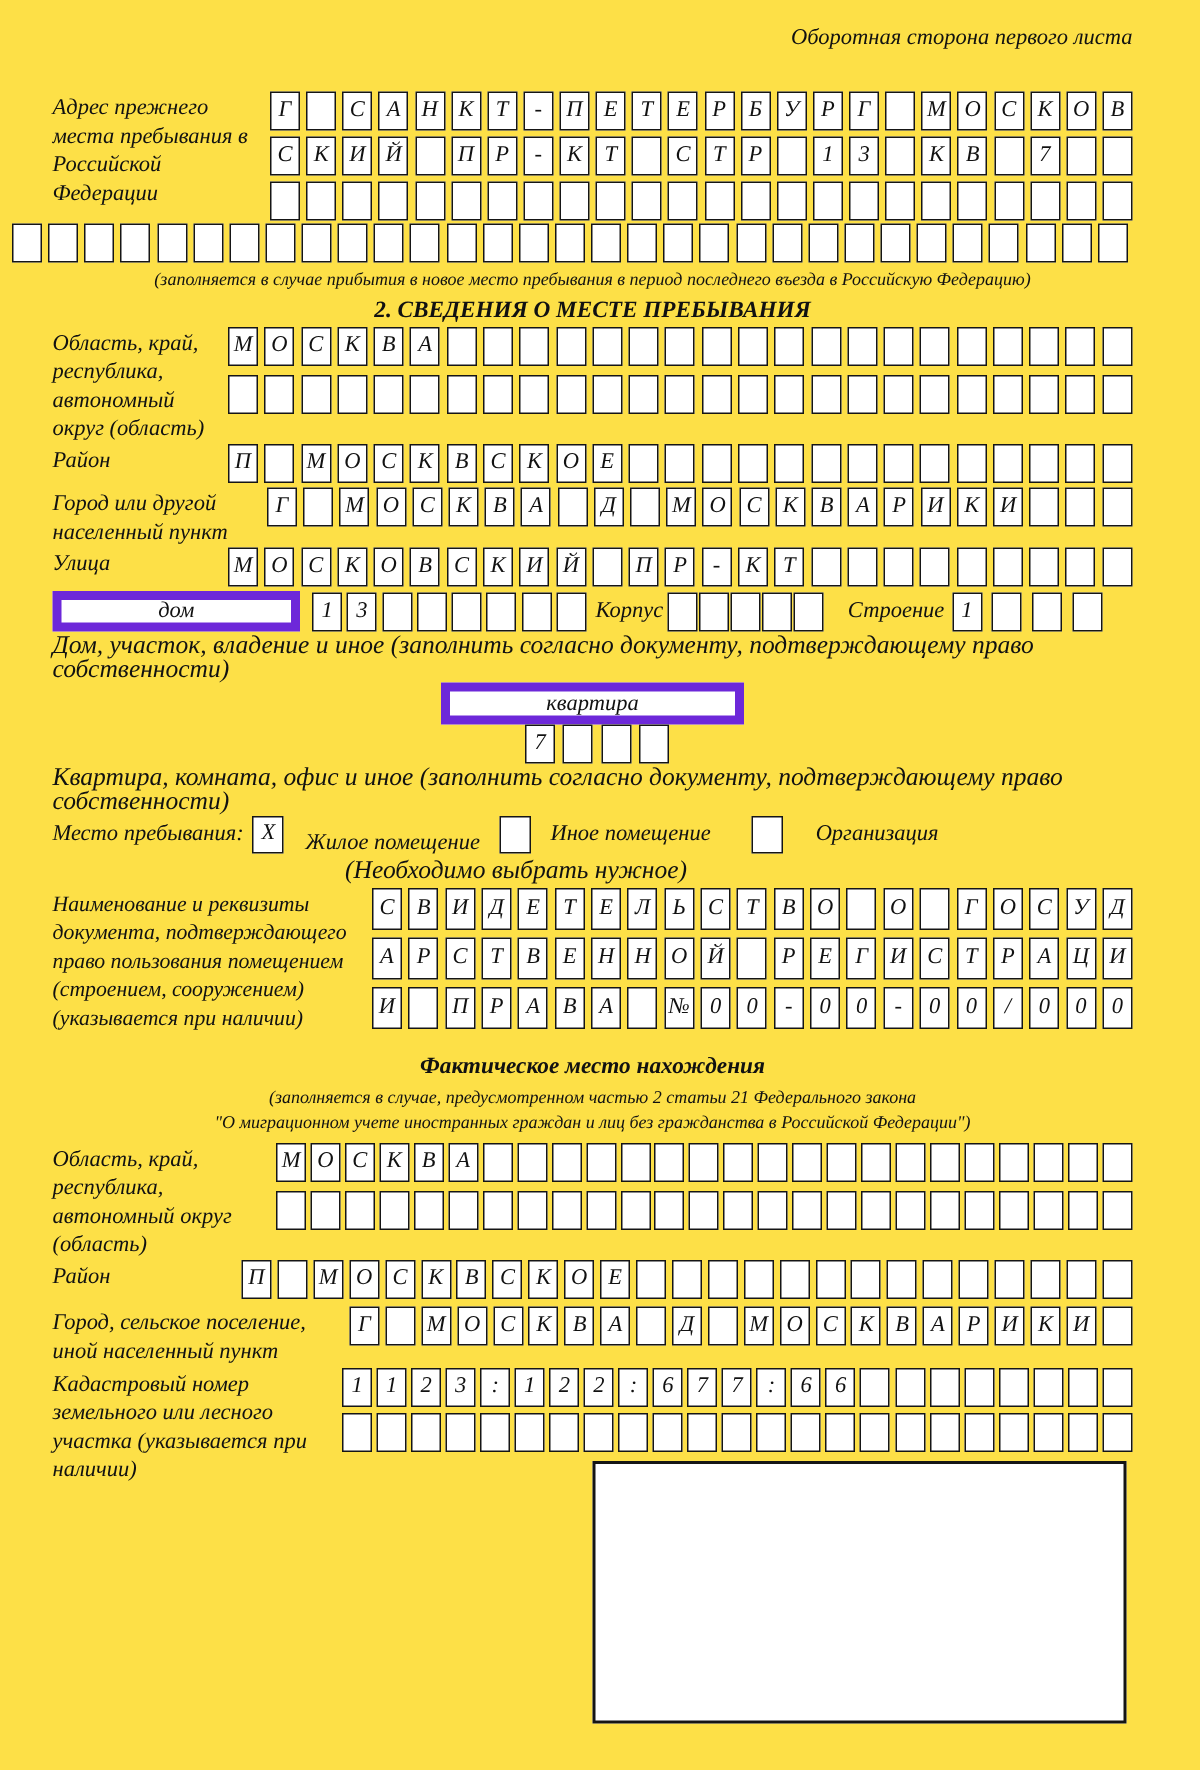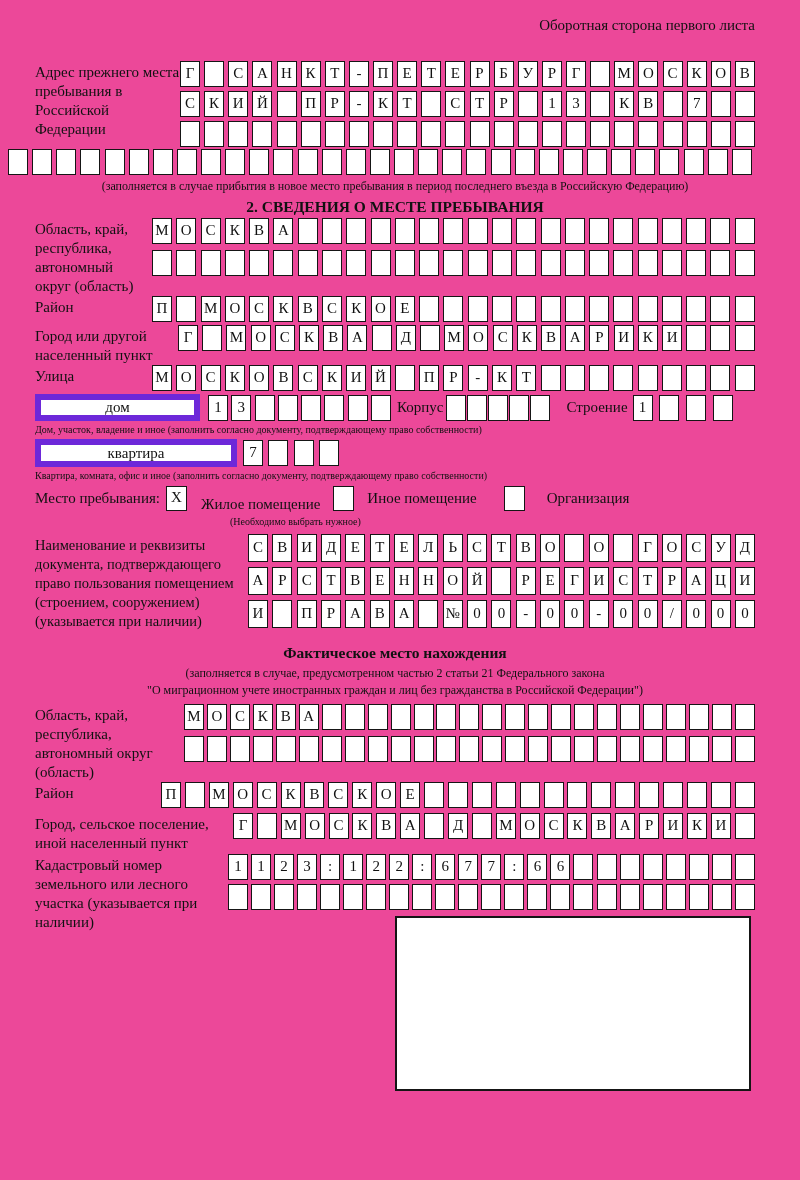--- a/index.html
+++ b/index.html
@@ -1,19 +1,19 @@
 <!DOCTYPE html>
 <html><head>
 <meta charset="utf-8">
 <style>
   html,body{margin:0;padding:0;background:#fff;}
   .page{
     position:relative; width:800px; height:1180px; box-sizing:border-box;
-    padding:16px 45px 0 35px; background:#ec4899; color:#111;
-    font-family:"Liberation Serif", serif; overflow:hidden;
+    padding:16px 45px 0 35px; background:#fde047; color:#111;
+    font-family:"Liberation Serif", serif; overflow:hidden;font-style:italic;
   }
   .hdr{ text-align:right; font-size:15px; line-height:19px; margin:0 0 26px 0; }
   .field{ display:flex; align-items:flex-start; }
   .lbl{ font-size:15px; line-height:19px; flex:none; padding-top:2px; }
   .rows{ display:flex; flex-direction:column; row-gap:6px; flex:1; }
   .addr-rows{ row-gap:4px; }
   .boxrow{ display:flex; justify-content:space-between; }
   .cb{
     box-sizing:border-box; flex:none; width:20px; height:26px;
     border:1.8px solid #151515; background:#fff; text-align:center;
@@ -25,21 +25,21 @@
   .lw198{width:198px;} .lw193{width:193px;}
   .fullrow{ margin-left:-27px; width:744px; margin-bottom:3px; }
   .note{ text-align:center; font-size:12px; line-height:16px; }
   .sec-title{ text-align:center; font-weight:bold; font-size:15.5px; line-height:19px; }
   .inline-row{ display:flex; align-items:center; }
   .widebox{
     box-sizing:border-box; border:6px solid #6d28d9; height:27px; flex:none;
     display:flex; align-items:center; justify-content:center; font-size:15px; background:#fff;
   }
   .ilbl{ font-size:15px; flex:none; }
-  .caption{ font-size:10px; line-height:16px; }
+  .caption{ font-size:17px; line-height:16px; }
   .chk{ width:21px; height:25px; line-height:21px; }
   .chk-row{ display:flex; align-items:center; font-size:15px; }
   .stamp-box{ box-sizing:border-box; margin-left:360px; width:356px; height:175px; border:2px solid #151515; background:#fff; }
   .stamp-cap{ margin-left:325px; width:440px; text-align:center; font-size:14.3px; line-height:19px; }
   .h62{ height:62px; overflow:visible; }
 </style>
 </head>
 <body>
 
 <div class="page">
@@ -347,21 +347,21 @@
     <span class="ilbl" style="margin-left:16px;">Строение</span>
     <div class="boxrow" style="width:100px;margin-left:5px;">
         <span class="cb">1</span>
         <span class="cb"></span>
         <span class="cb"></span>
         <span class="cb"></span>
       </div>
   </div>
   <div class="caption" style="margin-bottom:1px;">Дом, участок, владение и иное (заполнить согласно документу, подтверждающему право собственности)</div>
 
-  <div class="inline-row" style="margin-bottom:1px;">
+  <div class="inline-row" style="margin-bottom:1px;flex-direction:column;">
     <div class="widebox" style="width:202px;height:28px;">квартира</div>
     <div class="boxrow" style="width:96px;margin-left:6px;">
         <span class="cb">7</span>
         <span class="cb"></span>
         <span class="cb"></span>
         <span class="cb"></span>
       </div>
   </div>
   <div class="caption" style="margin-bottom:0;">Квартира, комната, офис и иное (заполнить согласно документу, подтверждающему право собственности)</div>
 

